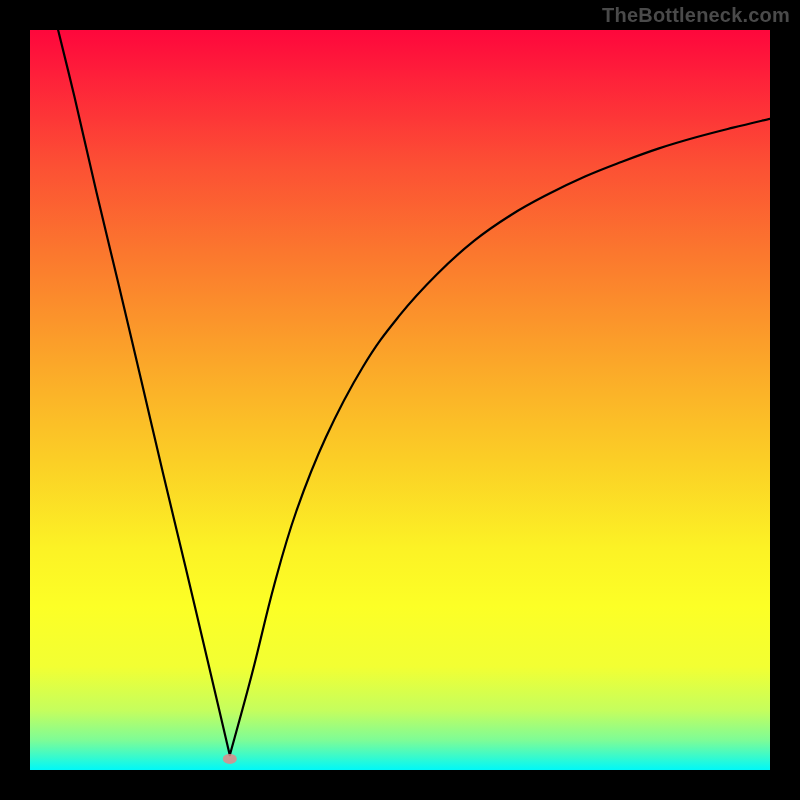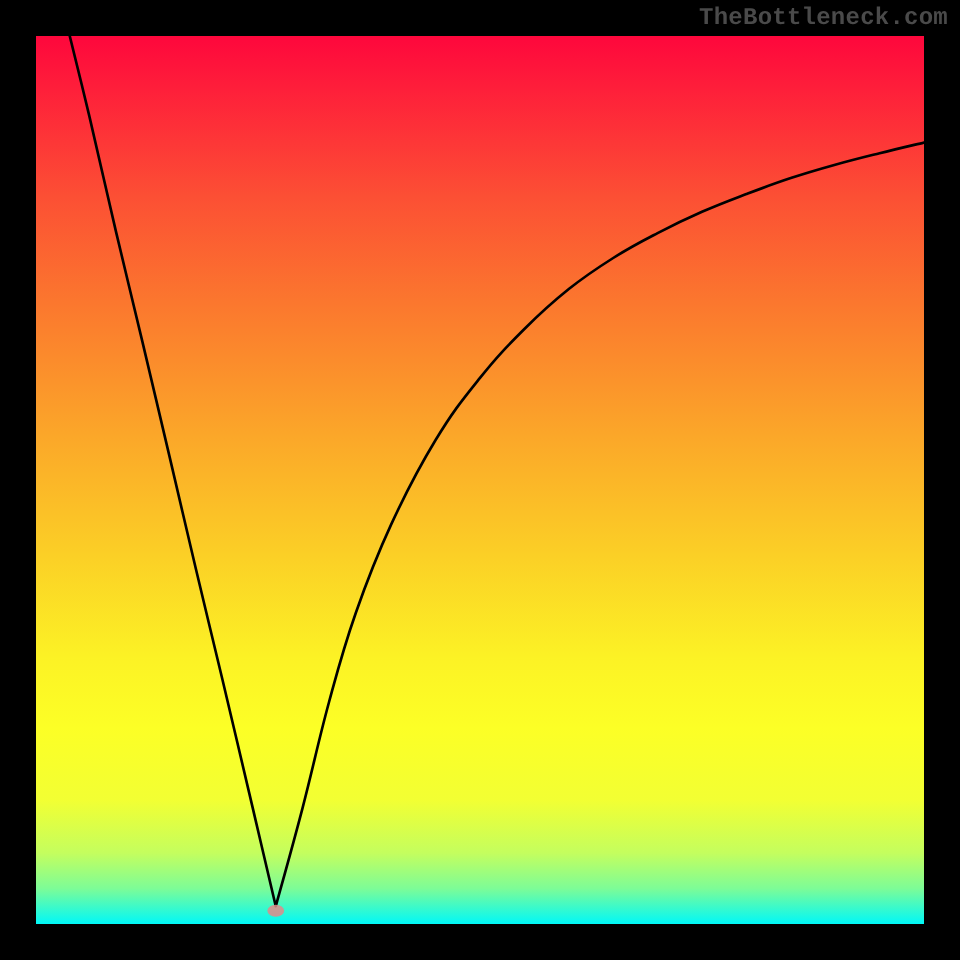--- a/index.html
+++ b/index.html
@@ -43,21 +43,20 @@
   }
   .watermark {
     position: absolute;
     top: 4px;
     right: 10px;
     color: #4a4a4a;
     font-size: 20px;
     font-weight: 600;
     letter-spacing: 0.2px;
     z-index: 10;
-    font-family: Liberation Mono, monospace;
   }
 </style>
 </head>
 <body>
 
 <div class="watermark">TheBottleneck.com</div>
 
 <div class="frame">
   <div class="plot-area">
     <svg class="gradient" viewBox="0 0 740 740" preserveAspectRatio="none">

